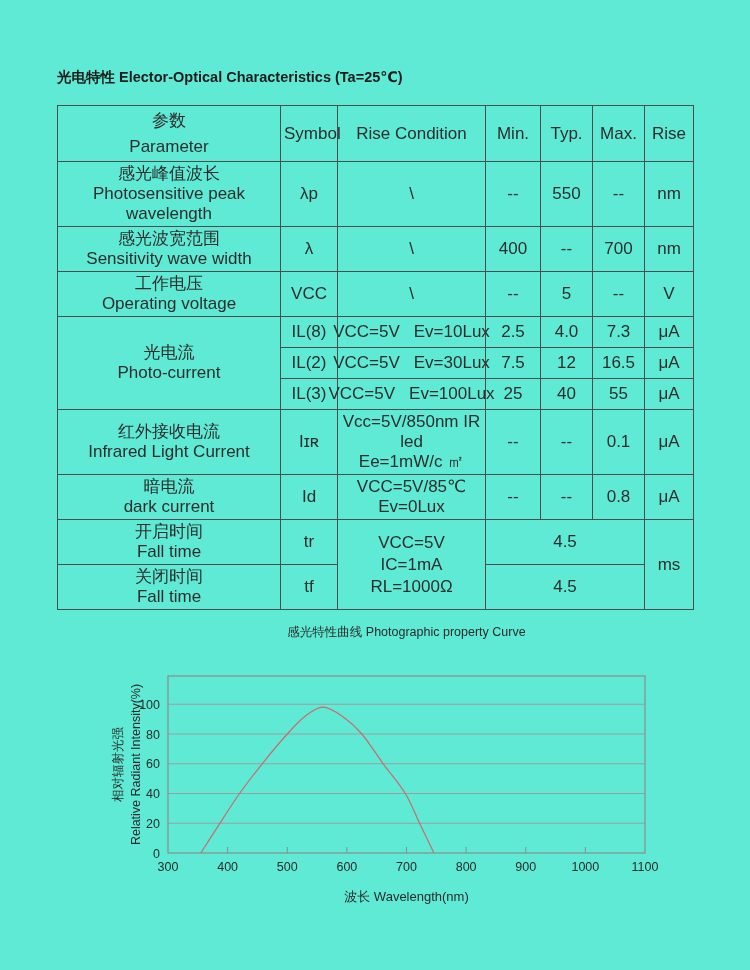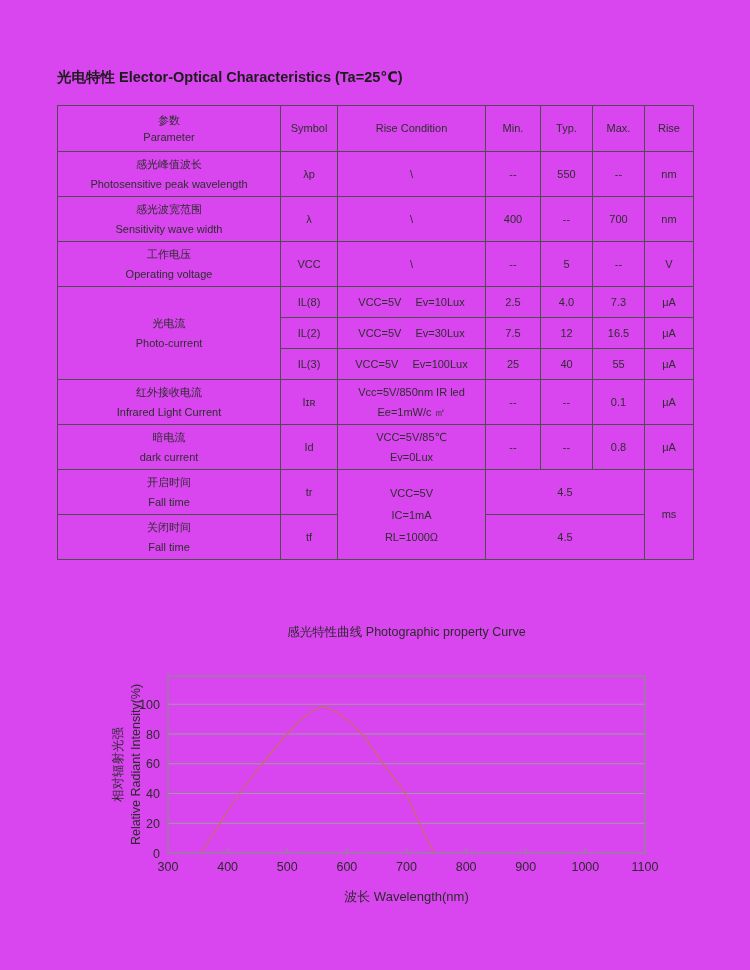--- a/index.html
+++ b/index.html
@@ -1,29 +1,29 @@
 <!DOCTYPE html>
 <html><head>
 <meta charset="utf-8">
 <style>
   html,body{margin:0;padding:0;background:#e8e8e8;}
   .page{
-    position:relative;width:750px;height:970px;background:#d946ef;margin:0 auto;
+    position:relative;width:750px;height:970px;background:#5eead4;margin:0 auto;
     font-family:"Liberation Sans","DejaVu Sans",sans-serif;color:#2b2b2b;overflow:hidden;
   }
   .sec-title{
     position:absolute;left:57px;font-size:14.5px;font-weight:bold;color:#1c1c1c;white-space:nowrap;
   }
   #title1{top:68px;}
   #title2{top:574px;}
   
   table.spec{
     position:absolute;left:57px;top:105px;width:636px;
     border-collapse:collapse;table-layout:fixed;
-    font-size:11px;color:#2e2e2e;
+    font-size:17px;color:#2e2e2e;
   }
   table.spec td{
     border:1px solid #4d4d4d;text-align:center;vertical-align:middle;
     padding:2px 3px;line-height:1.5;
   }
   tr.h-head{height:46px;}
   tr.h-two{height:40px;}
   tr.h-one{height:31px;}
   tr.h-time{height:41px;}
   .cond-pair{display:flex;justify-content:center;gap:14px;}

